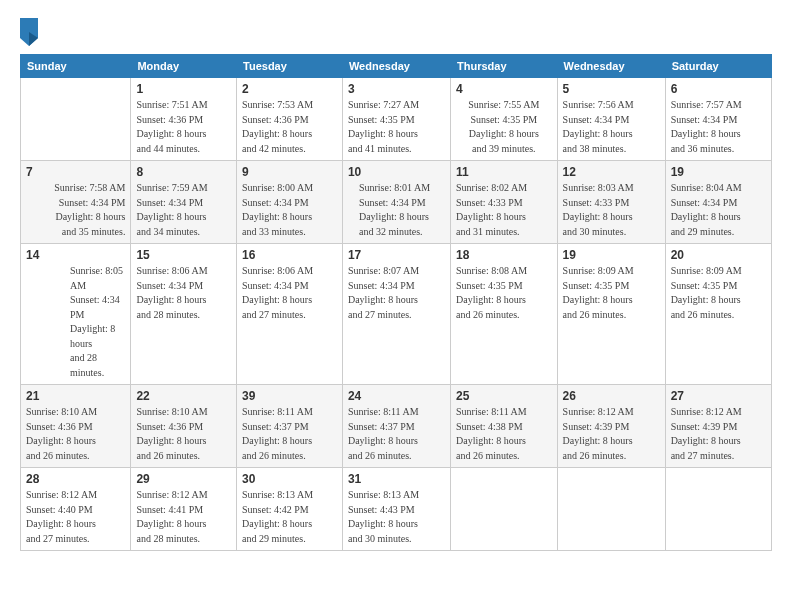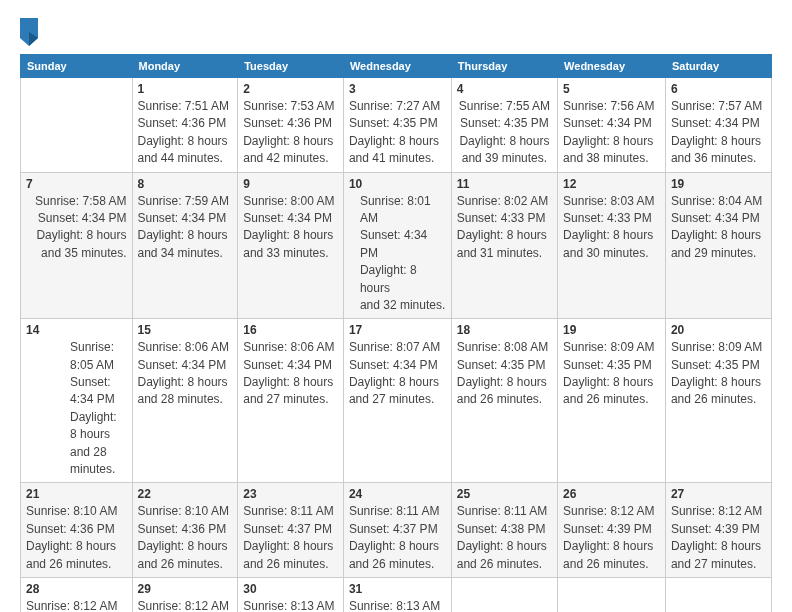--- a/index.html
+++ b/index.html
@@ -82,23 +82,24 @@
     .calendar tbody tr:nth-child(even) td {
       background: #f5f5f5;
     }
     .day-num {
       font-size: 12px;
       font-weight: bold;
       color: #333;
       margin-bottom: 2px;
     }
     .day-info {
-      font-size: 12px;
+      font-size: 10px;
       color: #444;
       line-height: 1.45;
+      font-family: Liberation Serif, serif;
     }
     .empty-cell {
       background: #fff !important;
     }
   </style>
 </head>
 <body>
 
 <div class="page">
   <div class="header-row">
@@ -287,21 +288,21 @@
 and 26 minutes.</div>
           </td>
           <td>
             <div class="day-num">22</div>
             <div class="day-info" style="white-space: pre-line;">Sunrise: 8:10 AM
 Sunset: 4:36 PM
 Daylight: 8 hours
 and 26 minutes.</div>
           </td>
           <td>
-            <div class="day-num">23</div>
+            <div class="day-num">39</div>
             <div class="day-info" style="white-space: pre-line;">Sunrise: 8:11 AM
 Sunset: 4:37 PM
 Daylight: 8 hours
 and 26 minutes.</div>
           </td>
           <td>
             <div class="day-num">24</div>
             <div class="day-info" style="white-space: pre-line;">Sunrise: 8:11 AM
 Sunset: 4:37 PM
 Daylight: 8 hours

